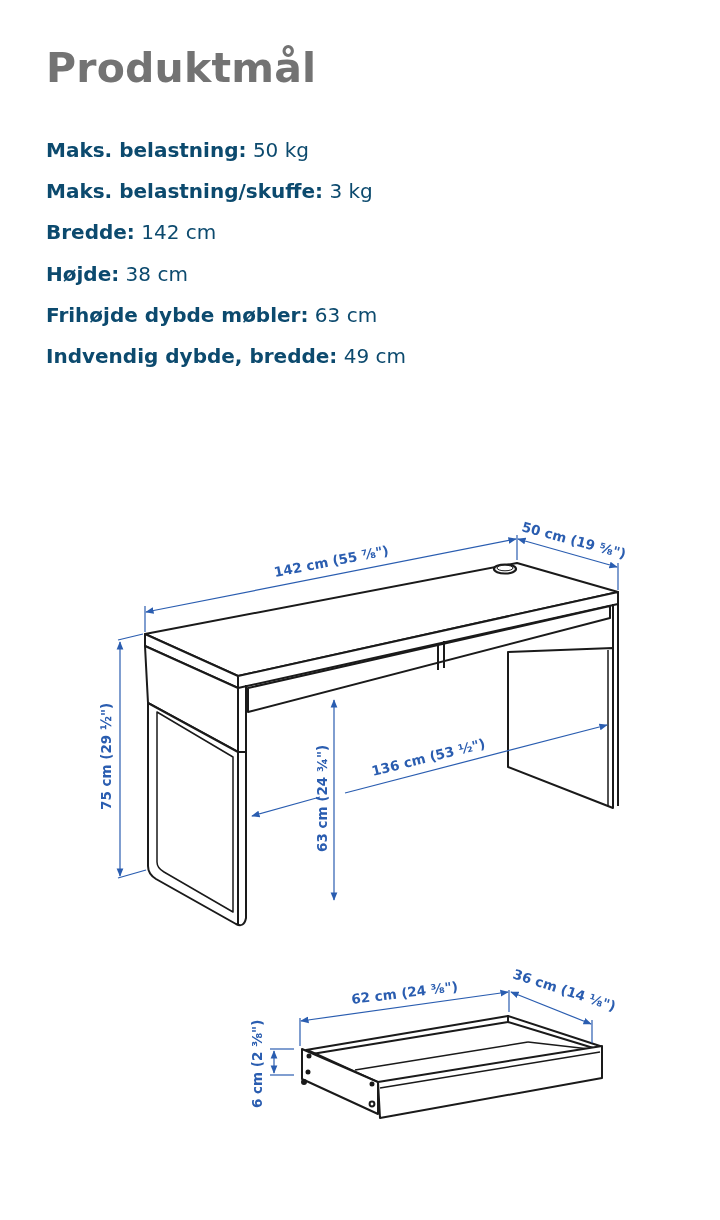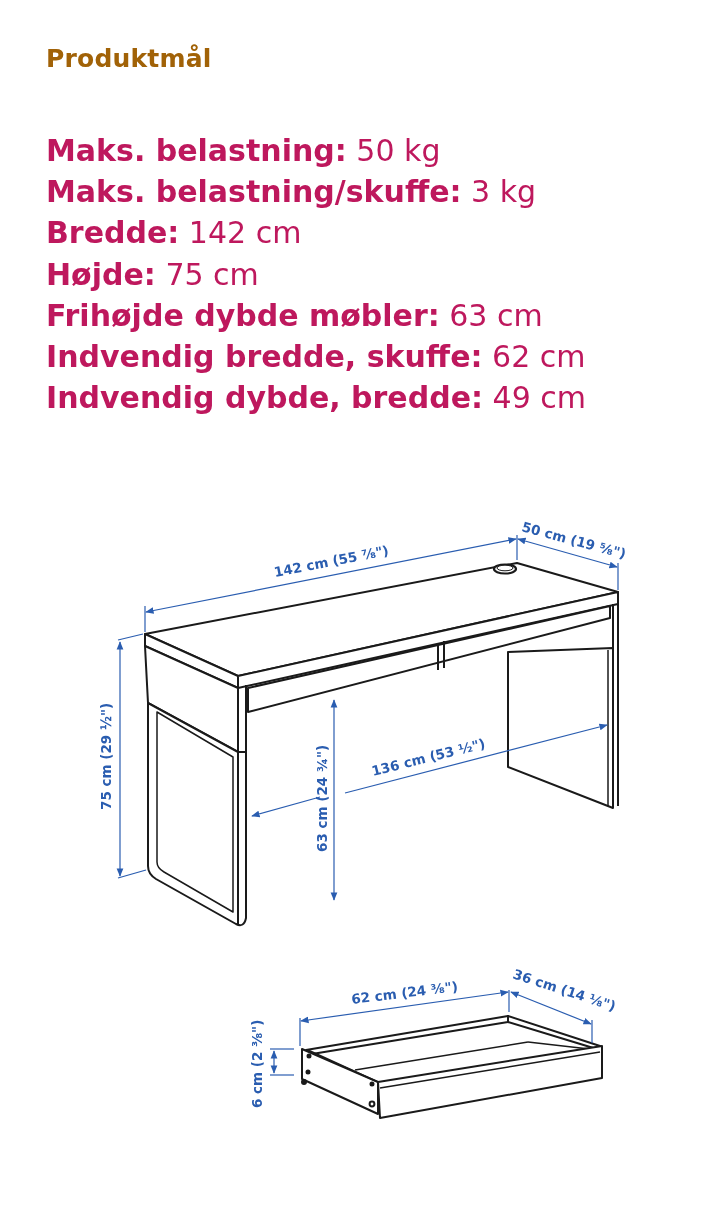--- a/index.html
+++ b/index.html
@@ -13,39 +13,39 @@
       position: relative;
       overflow: hidden;
       font-family: "DejaVu Sans", "Liberation Sans", sans-serif;
       color: #484848;
     }
     .title {
       position: absolute;
       left: 46px;
       top: 44px;
       margin: 0;
-      font-size: 25px;
+      font-size: 41px;
       font-weight: bold;
       letter-spacing: 0.2px;
-      color: #a16207;
+      color: #737373;
       line-height: 1.2;
     }
     .spec-list {
       position: absolute;
       left: 46px;
       top: 130px;
       margin: 0;
       padding: 0;
       list-style: none;
     }
     .spec-row {
-      font-size: 30px;
+      font-size: 20px;
       line-height: 41.2px;
       white-space: nowrap;
-      color: #be185d;
+      color: #0c4a6e;
     }
     .spec-label {
       font-weight: bold;
     }
     .spec-value {
       font-weight: normal;
     }
     .diagram {
       position: absolute;
       left: 0;
@@ -65,23 +65,22 @@
   </style>
 </head>
 <body>
 
 <h1 class="title">Produktmål</h1>
 
 <ul class="spec-list">
   <li class="spec-row"><span class="spec-label">Maks. belastning:</span> <span class="spec-value">50 kg</span></li>
   <li class="spec-row"><span class="spec-label">Maks. belastning/skuffe:</span> <span class="spec-value">3 kg</span></li>
   <li class="spec-row"><span class="spec-label">Bredde:</span> <span class="spec-value">142 cm</span></li>
-  <li class="spec-row"><span class="spec-label">Højde:</span> <span class="spec-value">75 cm</span></li>
+  <li class="spec-row"><span class="spec-label">Højde:</span> <span class="spec-value">38 cm</span></li>
   <li class="spec-row"><span class="spec-label">Frihøjde dybde møbler:</span> <span class="spec-value">63 cm</span></li>
-  <li class="spec-row"><span class="spec-label">Indvendig bredde, skuffe:</span> <span class="spec-value">62 cm</span></li>
   <li class="spec-row"><span class="spec-label">Indvendig dybde, bredde:</span> <span class="spec-value">49 cm</span></li>
 </ul>
 
 <div class="diagram">
   <svg width="720" height="660" viewBox="0 490 720 660" xmlns="http://www.w3.org/2000/svg">
     <defs>
       <marker id="arr" viewBox="0 0 10 10" refX="9" refY="5" markerWidth="7" markerHeight="7" orient="auto-start-reverse">
         <path d="M0,1 L10,5 L0,9 z" fill="#2a5db0"></path>
       </marker>
     </defs>

